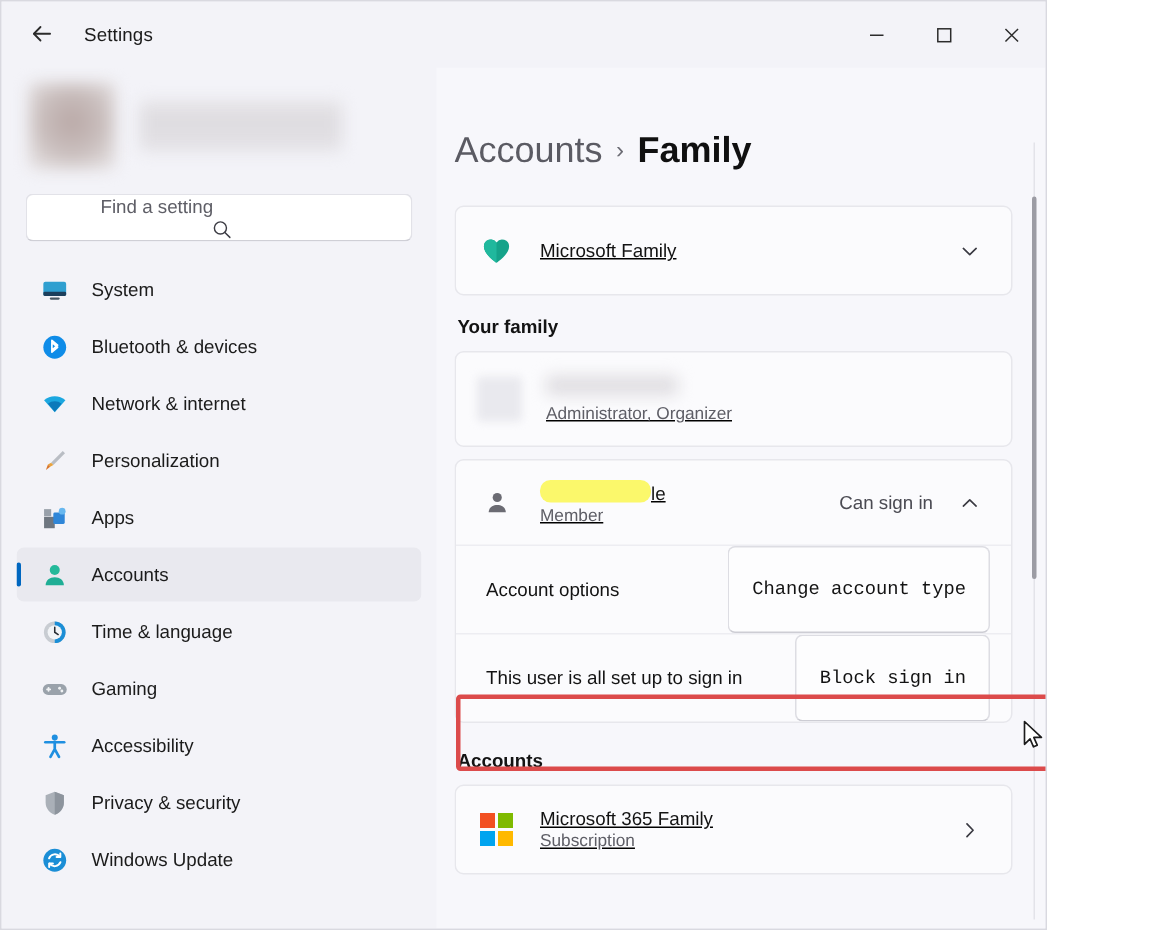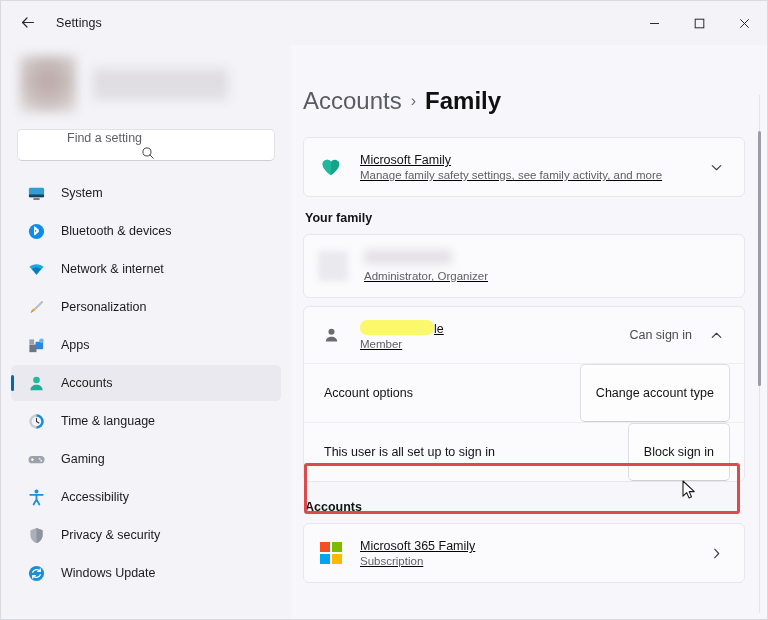--- a/index.html
+++ b/index.html
@@ -7,21 +7,21 @@
   body {
     width: 768px;
     height: 620px;
     overflow: hidden;
     font-family: "Liberation Sans", sans-serif;
     background: #ffffff;
   }
 
   .window {
     position: relative;
-    width: 768px;
+    width: 698px;
     height: 620px;
     background: #f3f3f8;
     border: 1px solid #d9d9e0;
     display: flex;
     flex-direction: column;
     overflow: hidden;
   }
 
   
   .titlebar {
@@ -234,21 +234,21 @@
     padding: 8px 19px;
     cursor: pointer;
     white-space: nowrap;
   }
 
   .btn-std {
     background: #fdfdfe;
     border: 1px solid #dddde3;
     border-bottom-color: #cdcdd4;
     border-radius: 5px;
-    font-family: Liberation Sans, sans-serif;
+    font-family: Liberation Mono, monospace;
     font-size: 12.5px;
     color: #131313;
     padding: 21px 15px;
     cursor: pointer;
     white-space: nowrap;
   }
 
   .person-icon-sq {
     width: 30px; height: 30px;
     border-radius: 3px;
@@ -512,21 +512,20 @@
         <div class="card">
           <div class="card-row">
             <span class="card-icon">
               <svg width="22" height="22" viewBox="0 0 22 22">
                 <path d="M11 19.2S2.6 13.8 2.6 8.3a4.6 4.6 0 0 1 8.4-2.6 4.6 4.6 0 0 1 8.4 2.6c0 5.5-8.4 10.9-8.4 10.9z" fill="#15a38a"></path>
                 <path d="M11 19.2S2.6 13.8 2.6 8.3a4.6 4.6 0 0 1 8.4-2.6z" fill="#20b89d"></path>
               </svg>
             </span>
             <div class="card-texts">
               <div class="card-title">Microsoft Family</div>
-              <div class="card-sub">Manage family safety settings, see family activity, and more</div>
             </div>
             <span class="chev">
               <svg width="13" height="13" viewBox="0 0 14 14">
                 <path d="M2.4 5L7 9.4 11.6 5" fill="none" stroke="currentColor" stroke-width="1.2" stroke-linecap="round" stroke-linejoin="round"></path>
               </svg>
             </span>
           </div>
         </div>
 
         <div class="section-head">Your family</div>

